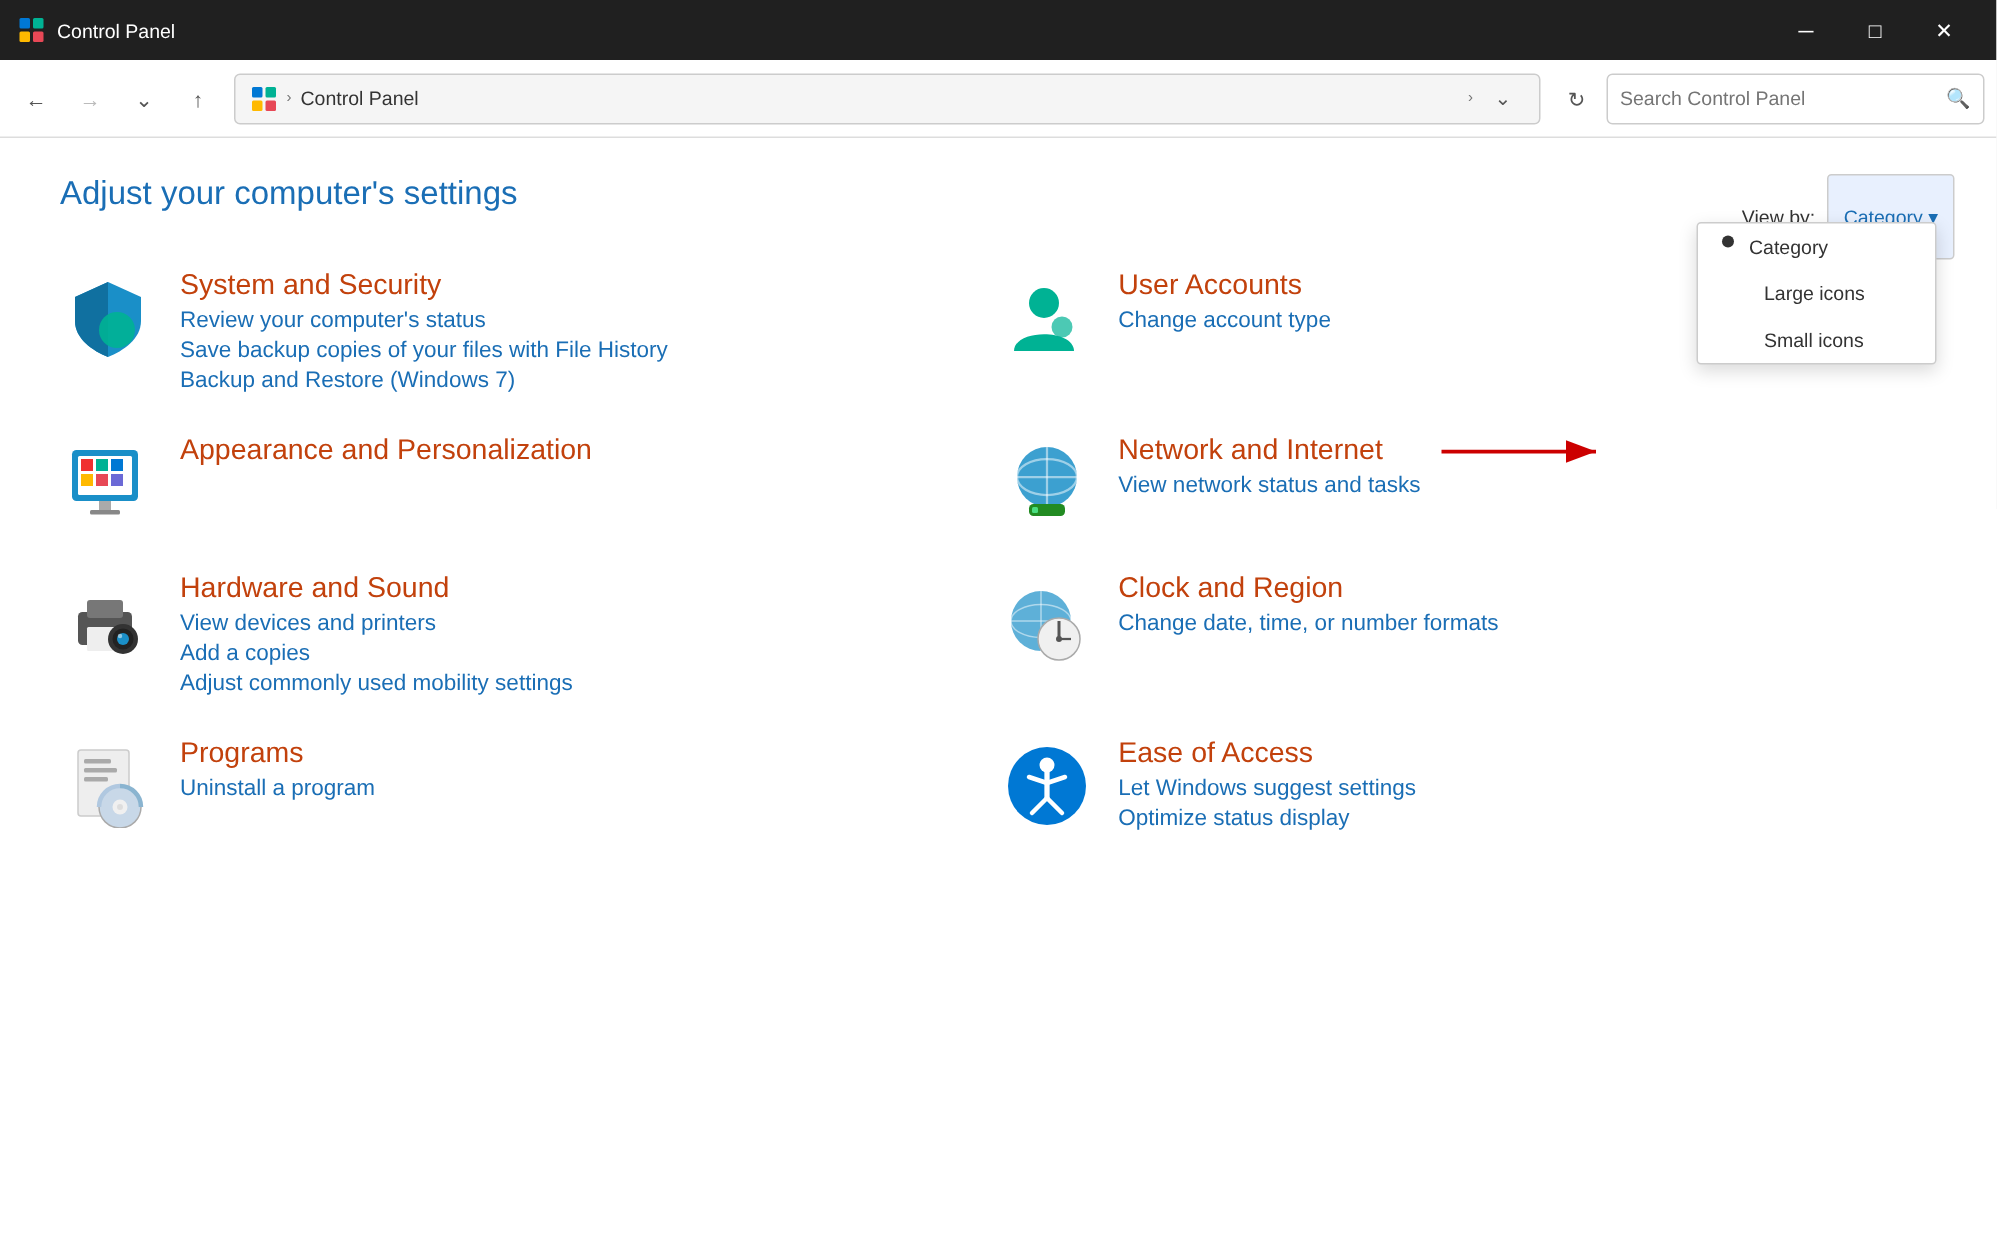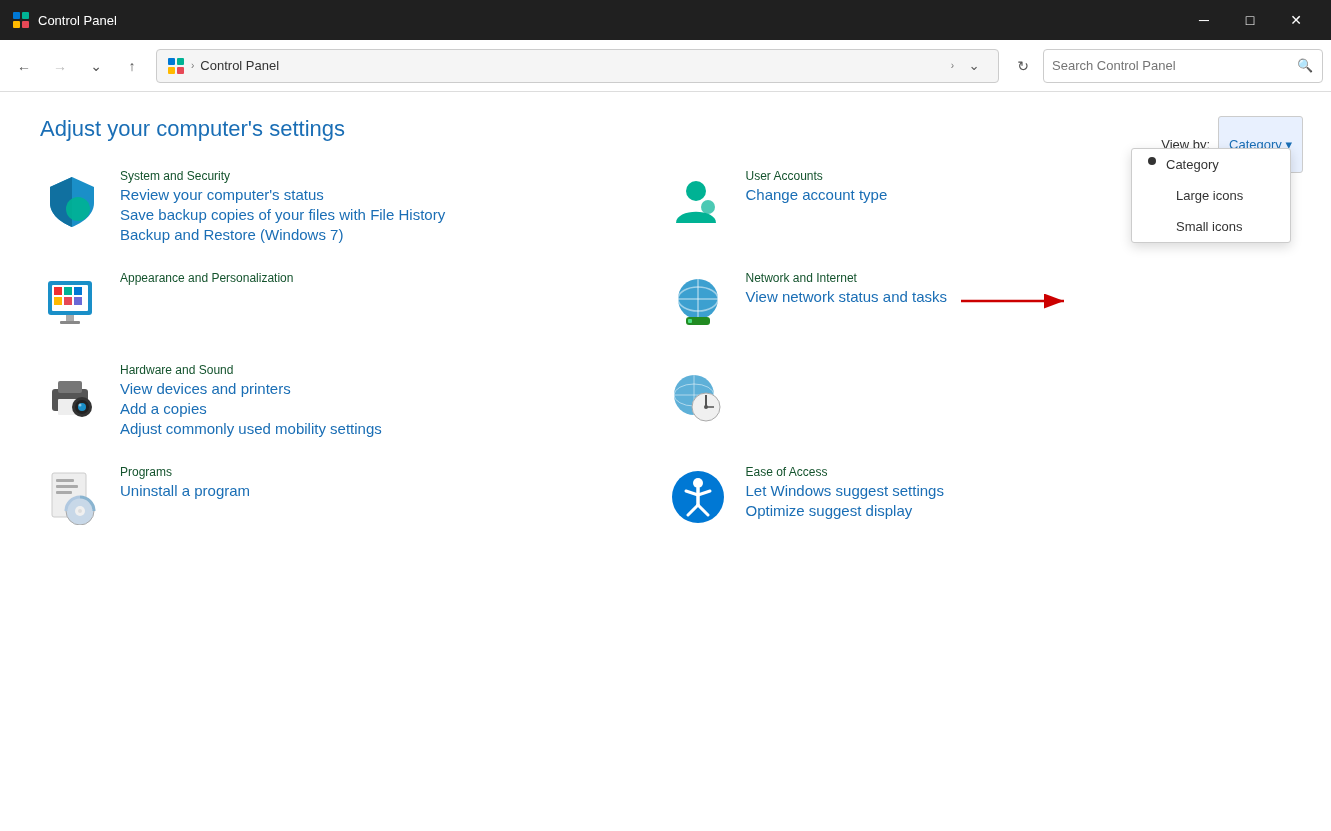--- a/index.html
+++ b/index.html
@@ -58,21 +58,21 @@
       display: flex; align-items: center; justify-content: center;
       border-radius: 4px; color: #555;
     }
     .refresh-btn {
       width: 32px; height: 32px;
       border: none; background: transparent; cursor: pointer;
       display: flex; align-items: center; justify-content: center;
       border-radius: 4px; color: #555; font-size: 14px;
     }
     .search-box {
-      width: 280px; height: 34px;
+      width: 252px; height: 34px;
       border: 1px solid #ccc; border-radius: 4px;
       display: flex; align-items: center;
       padding: 0 8px; gap: 6px;
       background: #fff;
     }
     .search-input {
       flex: 1; border: none; outline: none;
       font-size: 13px; color: #555; background: transparent;
     }
     .search-icon { color: #555; font-size: 13px; }
@@ -82,21 +82,21 @@
       background: #ffffff;
       height: calc(831px - 40px - 52px);
       padding: 24px 40px;
       position: relative;
       overflow: hidden;
     }
     .page-title {
       font-size: 22px;
       color: #1a6eb5;
       font-weight: 400;
-      margin-bottom: 13px;
+      margin-bottom: 24px;
     }
     .view-by-row {
       position: absolute;
       top: 24px;
       right: 28px;
       display: flex;
       align-items: center;
       gap: 8px;
       font-size: 13px;
       color: #333;
@@ -160,22 +160,22 @@
     .cat-icon {
       width: 64px;
       height: 64px;
       flex-shrink: 0;
       display: flex;
       align-items: center;
       justify-content: center;
     }
     .cat-content { display: flex; flex-direction: column; gap: 3px; }
     .cat-title {
-      font-size: 12px;
-      color: #14532d;
+      font-size: 19px;
+      color: #c2410c;
       font-weight: 400;
       cursor: pointer;
     }
     .cat-link {
       font-size: 15px;
       color: #1a6eb5;
       cursor: pointer;
     }
 
   </style>
@@ -364,20 +364,24 @@
           <ellipse cx="24" cy="28" rx="20" ry="11" fill="none" stroke="#fff" stroke-width="1" opacity="0.5"></ellipse>
           <line x1="24" y1="8" x2="24" y2="48" stroke="#fff" stroke-width="1" opacity="0.5"></line>
           <line x1="4" y1="28" x2="44" y2="28" stroke="#fff" stroke-width="1" opacity="0.5"></line>
 
           <circle cx="36" cy="40" r="14" fill="#f0f0f0" stroke="#aaa" stroke-width="1"></circle>
           <circle cx="36" cy="40" r="2" fill="#555"></circle>
           <line x1="36" y1="40" x2="36" y2="28" stroke="#555" stroke-width="2"></line>
           <line x1="36" y1="40" x2="44" y2="40" stroke="#555" stroke-width="1.5"></line>
         </svg>
       </div>
+      <div class="cat-content">
+        <span class="cat-title">Clock and Region</span>
+        <span class="cat-link">Change date, time, or number formats</span>
+      </div>
     </div>
 
     <div class="category-item">
       <div class="cat-icon">
         <svg width="56" height="56" viewBox="0 0 56 56">
 
           <rect x="8" y="4" width="34" height="44" rx="2" fill="#eee" stroke="#ccc" stroke-width="1"></rect>
           <rect x="12" y="10" width="18" height="3" rx="1" fill="#aaa"></rect>
           <rect x="12" y="16" width="22" height="3" rx="1" fill="#aaa"></rect>
           <rect x="12" y="22" width="16" height="3" rx="1" fill="#aaa"></rect>
@@ -404,18 +408,18 @@
           <line x1="28" y1="19" x2="28" y2="36" stroke="#fff" stroke-width="3.5" stroke-linecap="round"></line>
           <line x1="28" y1="26" x2="16" y2="22" stroke="#fff" stroke-width="3" stroke-linecap="round"></line>
           <line x1="28" y1="26" x2="40" y2="22" stroke="#fff" stroke-width="3" stroke-linecap="round"></line>
           <line x1="28" y1="36" x2="18" y2="46" stroke="#fff" stroke-width="3" stroke-linecap="round"></line>
           <line x1="28" y1="36" x2="38" y2="46" stroke="#fff" stroke-width="3" stroke-linecap="round"></line>
         </svg>
       </div>
       <div class="cat-content">
         <span class="cat-title">Ease of Access</span>
         <span class="cat-link">Let Windows suggest settings</span>
-        <span class="cat-link">Optimize suggest display</span>
+        <span class="cat-link">Optimize status display</span>
       </div>
     </div>
 
   </div>
 </div>
 
 </body></html>

